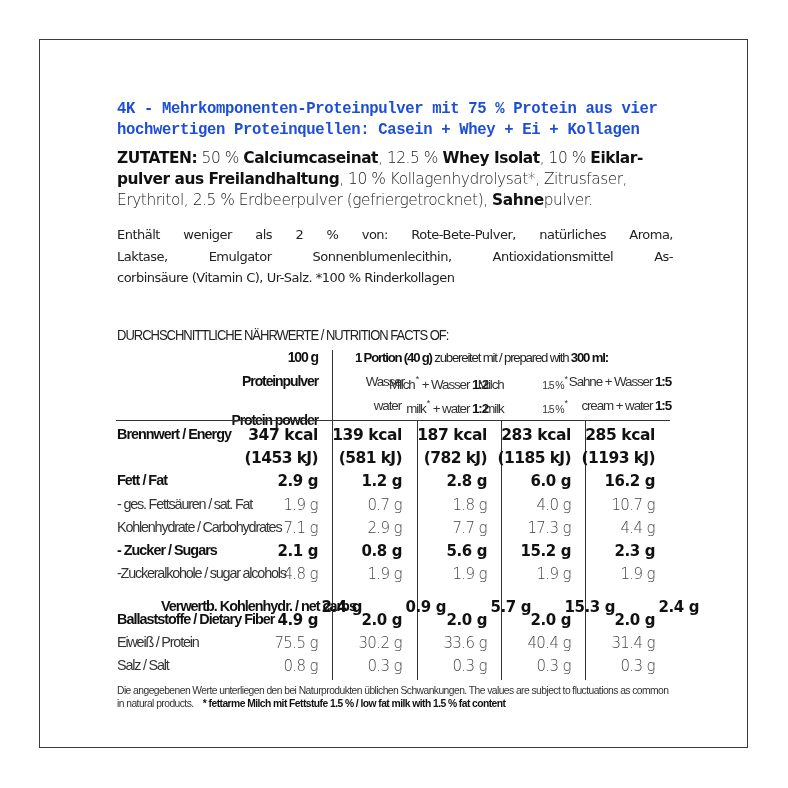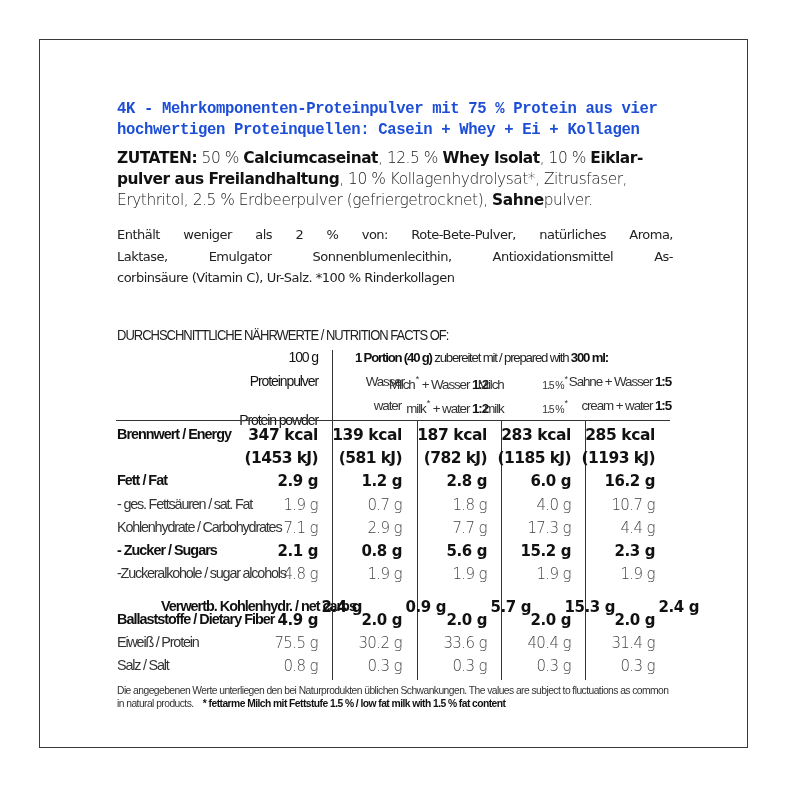--- a/index.html
+++ b/index.html
@@ -5,21 +5,21 @@
   html, body { margin:0; padding:0; background:#ffffff; }
   body { width:788px; height:788px; position:relative; overflow:hidden; font-family:"DejaVu Sans", sans-serif; color:#1a1a1a; }
   .frame { position:absolute; left:39px; top:39px; width:709px; height:709px; border:1.5px solid #3a3a3a; box-sizing:border-box; }
   .title { position:absolute; left:117px; top:99px; width:560px; font-family:Liberation Mono, monospace; font-weight:bold; font-size:15.6px; line-height:21px; letter-spacing:-0.35px; color:#1d4ed8; }
   .ingredients { position:absolute; left:117px; top:148px; width:560px; font-size:15.4px; line-height:21px; letter-spacing:-0.45px; font-weight:300; color:#222; }
   .ingredients b { font-weight:bold; color:#111; }
   .minor { position:absolute; left:117px; top:224px; width:556px; font-size:13px; line-height:21.5px; letter-spacing:-0.5px; color:#222; text-align:justify; }
   .minor span.line { display:block; text-align:justify; text-align-last:justify; }
   .minor span.line.last { text-align-last:left; }
   .nt-heading { position:absolute; left:117px; top:327px; font-family:"Liberation Sans", sans-serif; font-size:14px; letter-spacing:-1.1px; color:#222; transform:scaleX(0.93); transform-origin:left; }
-  .hdr-left { position:absolute; right:470px; text-align:right; font-family:"Liberation Sans", sans-serif; font-weight:normal; font-size:14px; letter-spacing:-1.1px; color:#111; }
+  .hdr-left { position:absolute; right:470px; text-align:right; font-family:"Liberation Sans", sans-serif; font-weight:bold; font-size:14px; letter-spacing:-1.1px; color:#111; }
   .portion-hdr { position:absolute; left:355px; top:350px; font-family:"Liberation Sans", sans-serif; font-size:13.2px; letter-spacing:-1.2px; color:#222; white-space:nowrap; }
   .portion-hdr b { font-weight:bold; color:#111; }
   .colhdr { position:absolute; font-family:"Liberation Sans", sans-serif; font-size:13.4px; letter-spacing:-1.1px; color:#333; white-space:nowrap; text-align:right; }
   .colhdr b { font-weight:bold; color:#111; }
   .colhdr sup { font-size:9px; vertical-align:7px; margin:0 1px; }
   .colhdr .sm { font-size:10.5px;margin-left:36px; }
   .vline { position:absolute; width:1.2px; background:#333; }
   .hline { position:absolute; height:1.4px; background:#333; left:116px; width:554px; top:420px; }
   .row { position:absolute; left:117px; height:23px; width:553px; }
   .row .label { position:absolute; left:0; top:0; font-family:"Liberation Sans", sans-serif; font-size:14.4px; letter-spacing:-1.2px; color:#333; white-space:nowrap; }

